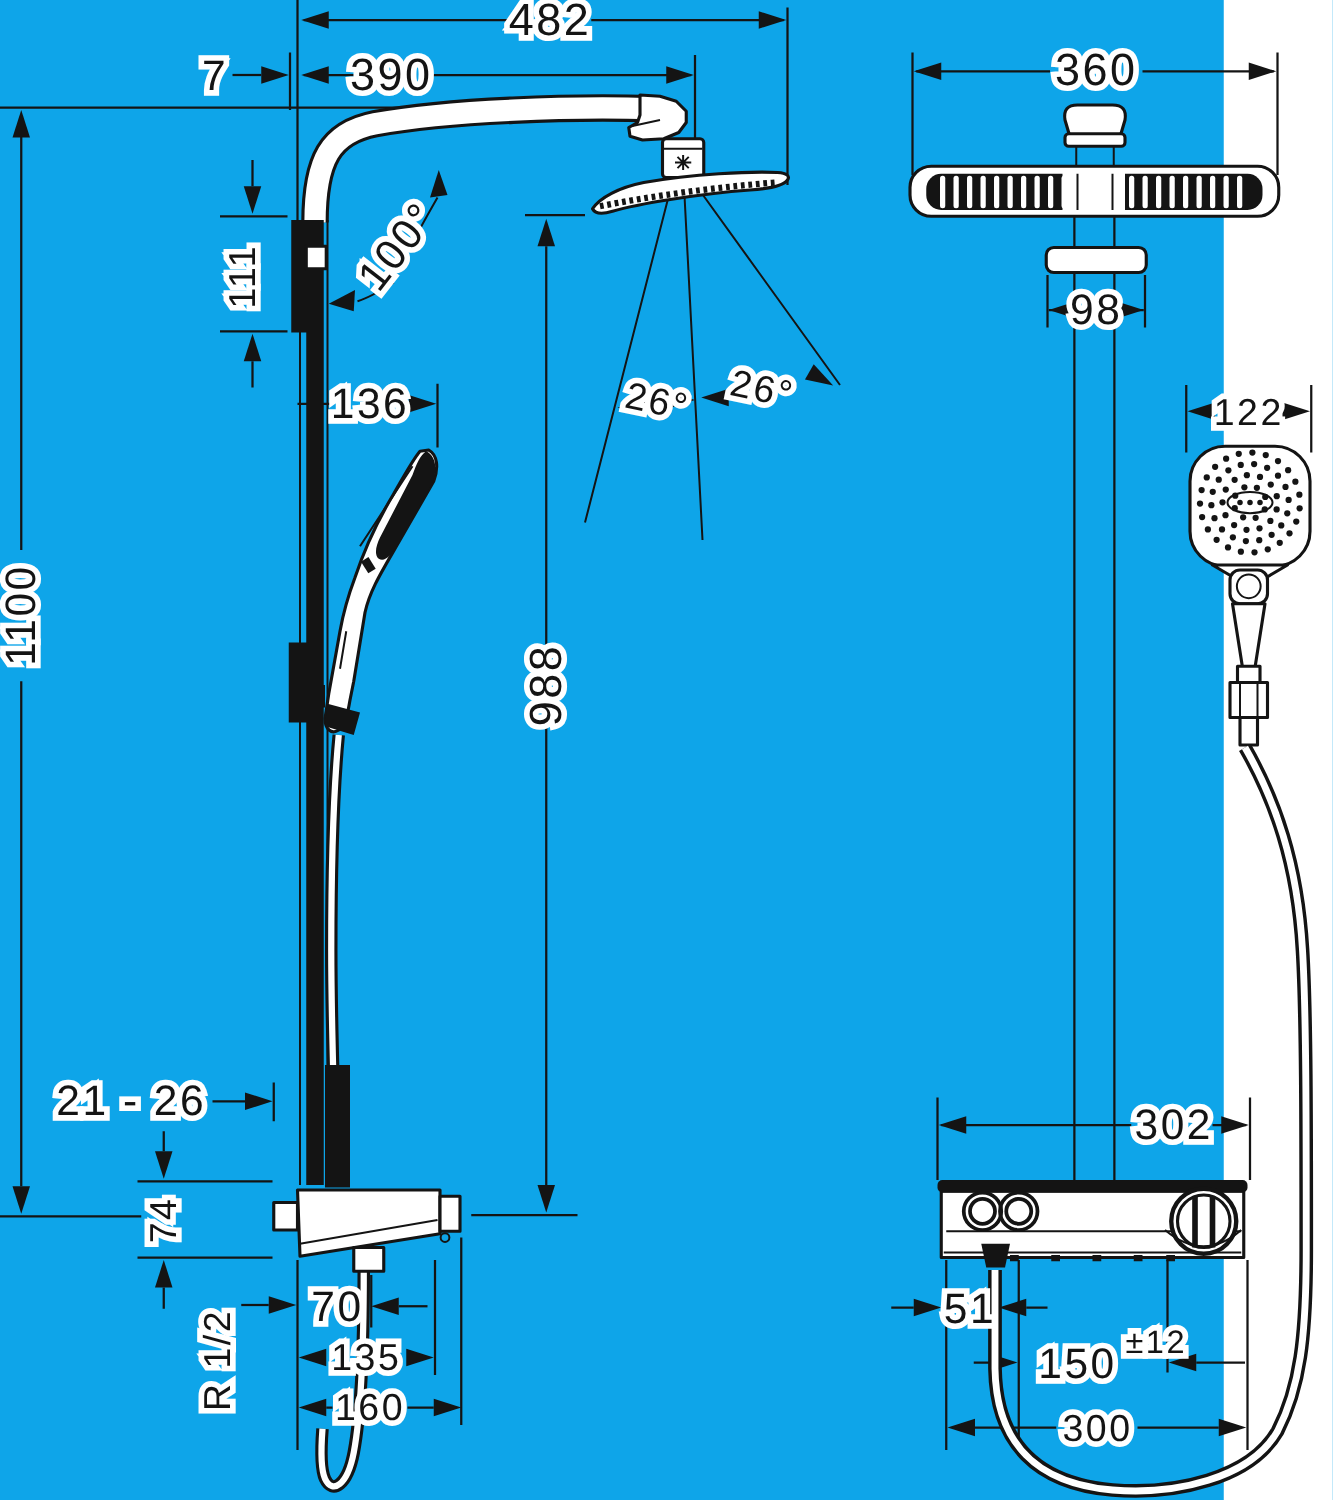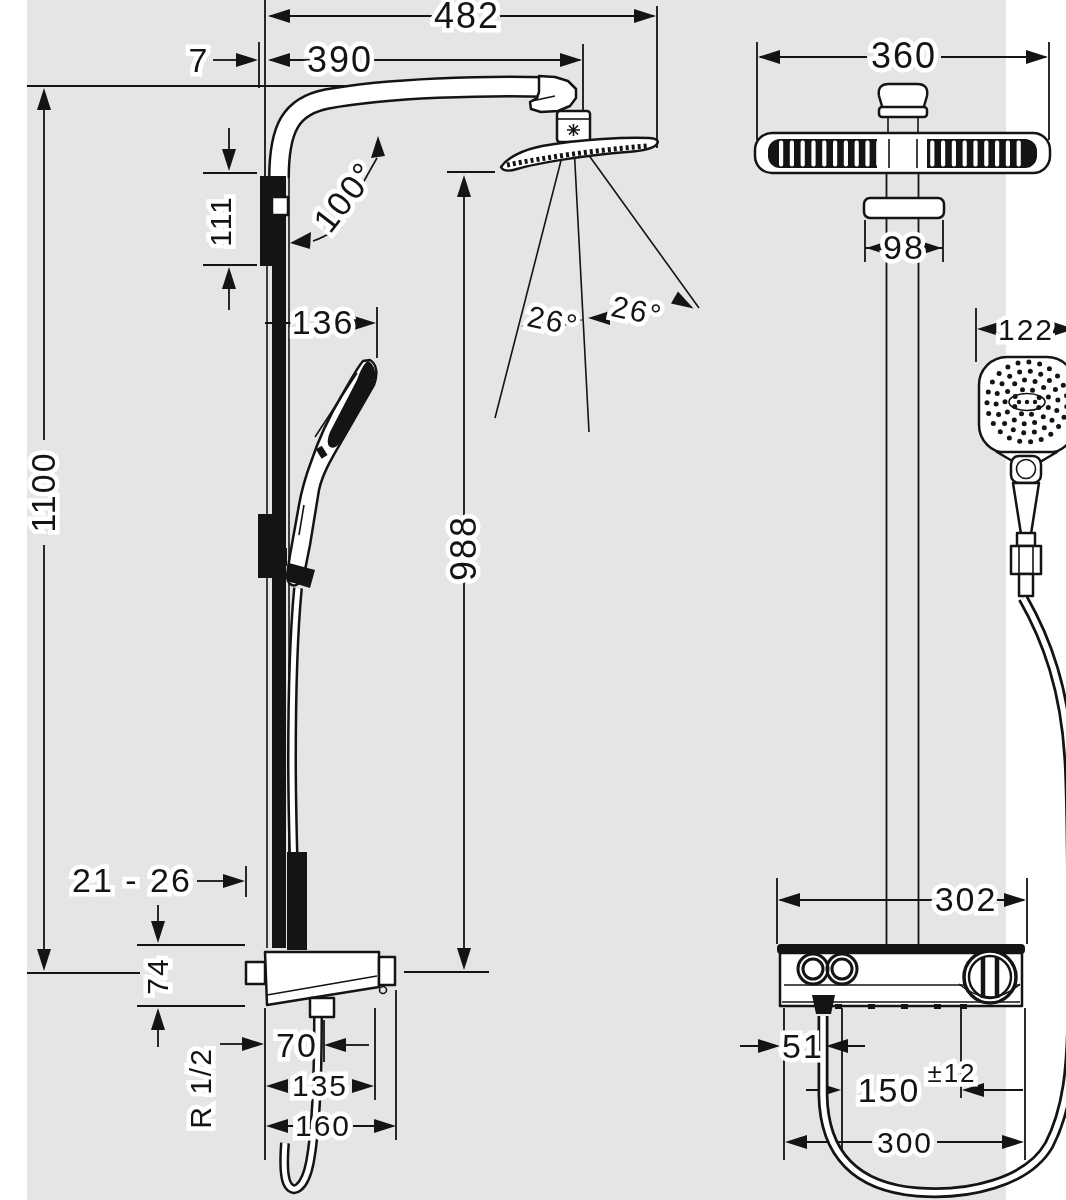--- a/index.html
+++ b/index.html
@@ -1,16 +1,16 @@
 <!DOCTYPE html>
 <html><head>
 <meta charset="utf-8">
 <style>
   html,body{margin:0;padding:0;background:#fff;}
-  .stage{width:979px;height:1200px;position:relative;background:#e5e5e5;margin-left:27px;}
+  .stage{width:979px;height:1200px;position:relative;background:#0ea5e9;}
   svg{display:block;}
   .outline{fill:#fff;stroke:#141414;stroke-width:2.5;stroke-linejoin:round;}
   .outline-thin{fill:none;stroke:#141414;stroke-width:1.6;}
   .solid{fill:#141414;stroke:none;}
   .dimline{fill:none;stroke:#141414;stroke-width:1.8;stroke-linecap:butt;}
   .arrow{fill:#141414;stroke:none;}
   .hose-outer{fill:none;stroke:#141414;stroke-width:10;}
   .hose-inner{fill:none;stroke:#ffffff;stroke-width:5;}
   .hose-outer-big{fill:none;stroke:#141414;stroke-width:11;}
   .hose-inner-big{fill:none;stroke:#ffffff;stroke-width:5.5;}

